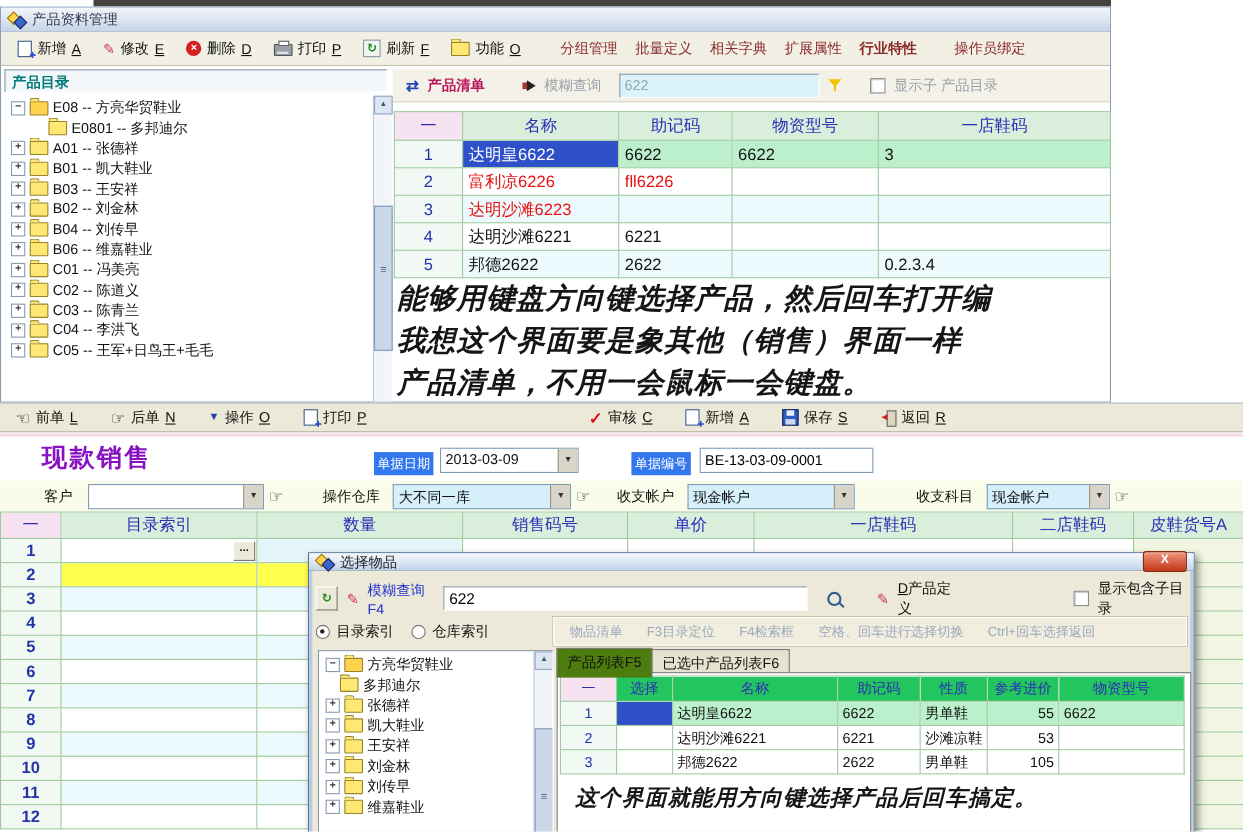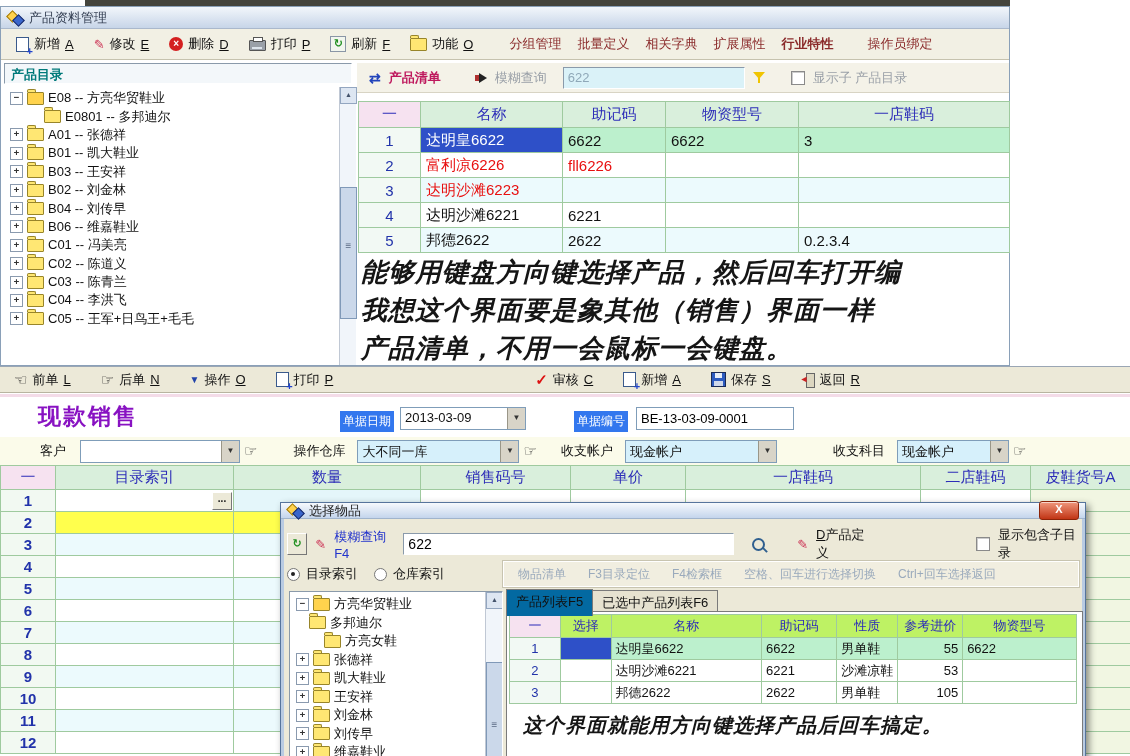--- a/index.html
+++ b/index.html
@@ -175,26 +175,26 @@
   .hintbar{left:222px;top:58px;width:576px;height:26px;background:#f1eee0;border:1px solid #fff;
        box-shadow:0 0 0 1px #c8c4b0;display:flex;align-items:center;gap:22px;padding:0 14px;
        box-sizing:border-box;color:#9aaabc;font-size:12px;white-space:nowrap;overflow:hidden}
   .dlg-tree{left:8px;top:88px;width:212px;height:212px;background:#fff;border:1px solid;
        border-color:#8a9aaa #fff #fff #8a9aaa;overflow:hidden}
   .dlg-tree .tree{padding-top:3px}
   .dlg-tree .tree li{height:18.5px;font-size:13px}
   .dlg-tree .vscroll{right:0;top:0;height:212px}
   .tabs{left:225px;top:86px;display:flex;align-items:flex-end;font-size:13px}
   .tab{padding:3px 9px;border:1px solid #7a7a7a;cursor:pointer}
-  .tab.active{background:#0369a1;border-bottom:none;padding-bottom:5px;position:relative;z-index:2}
+  .tab.active{background:#4d7c0f;border-bottom:none;padding-bottom:5px;position:relative;z-index:2}
   .tab.inactive{background:#e6e2d0;margin-left:-1px}
   .tabpanel{left:225px;top:108px;width:577px;height:192px;background:#fff;border:1px solid #7a7a7a;box-sizing:border-box}
   .dtable{position:absolute;left:2px;top:2px;border-collapse:collapse;table-layout:fixed;width:568px}
   .dtable th,.dtable td{border:1px solid #9fca9f;padding:0 4px;font-weight:normal;overflow:hidden;white-space:nowrap}
-  .dtable th{height:22px;background:#bef264;color:#2d2db8;font-size:13px}
+  .dtable th{height:22px;background:#22c55e;color:#2d2db8;font-size:13px}
   .dtable th.rn{background:#f6e2f0}
   .dtable td{height:21px;background:#fff;font-size:13px}
   .dtable td.rn{background:#f2f9f4;color:#2233aa;text-align:center}
   .dtable tr.mint td{background:#bcf0cd}
   .dtable tr.mint td.rn{background:#f2f9f4}
   .dtable td.selblock{background:#2e50c8 !important}
   .dtable td.num{text-align:right}
   .note-dlg{position:absolute;left:16px;top:100px;font-family:"DejaVu Serif","Liberation Serif",serif;
        font-style:italic;font-weight:bold;font-size:20px;color:#151515;letter-spacing:1px;white-space:nowrap}
 </style>
@@ -666,24 +666,20 @@
   <div class="abs dlg-tree">
     <ul class="tree">
       <li class="lvl0">
           <span class="exp">−</span>
           <span class="folder open"></span>
           <span>方亮华贸鞋业</span>
         </li>
       <li class="lvl1" style="padding-left:19px">
           <span class="folder"></span>
           <span>多邦迪尔</span>
-        </li>
-      <li class="lvl1" style="padding-left:34px">
-          <span class="folder"></span>
-          <span>方亮女鞋</span>
         </li>
       <li class="lvl0">
           <span class="exp">+</span>
           <span class="folder"></span>
           <span>张德祥</span>
         </li>
       <li class="lvl0">
           <span class="exp">+</span>
           <span class="folder"></span>
           <span>凯大鞋业</span>

